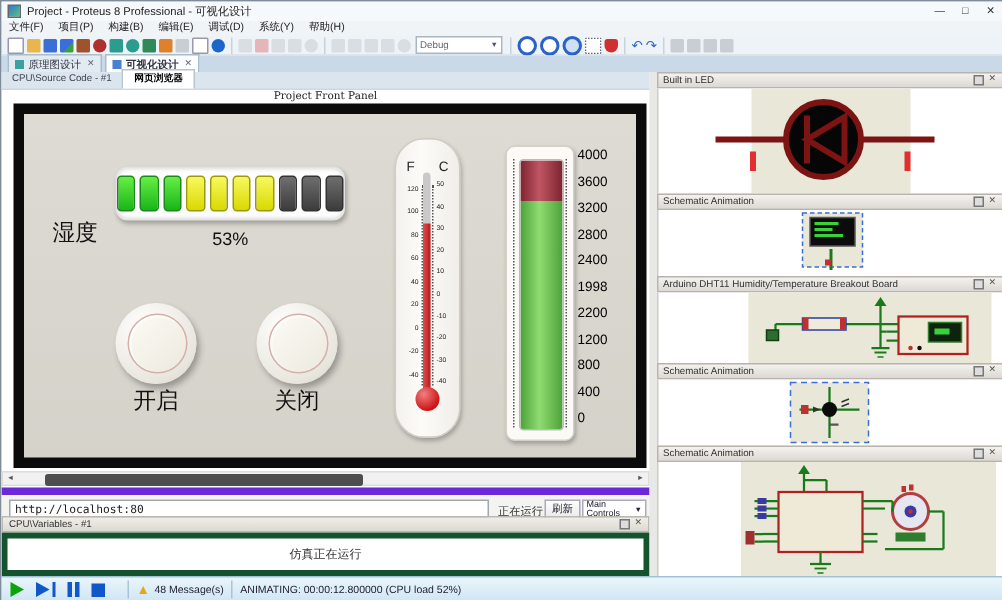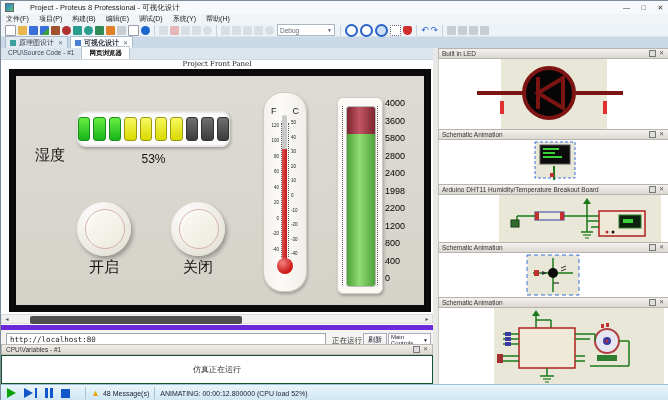--- a/index.html
+++ b/index.html
@@ -1,19 +1,19 @@
 <!DOCTYPE html>
 <html><head>
 <meta charset="utf-8">
 <style>
   html,body{margin:0;padding:0;background:#9aa4ad;font-family:"Liberation Sans","DejaVu Sans",sans-serif;}
   #window{position:relative;width:668px;height:400px;background:#f3f6f9;border:1px solid #7f8c99;overflow:hidden;}
   .abs{position:absolute;}
   
-  .titlebar{left:0;top:0;width:668px;height:13px;background:#f6f9fc;display:flex;align-items:center;gap:12px;}
+  .titlebar{left:0;top:0;width:668px;height:13px;background:#f6f9fc;display:flex;align-items:center;}
   .app-icon{width:7px;height:7px;margin:0 4px 0 4px;background:linear-gradient(135deg,#2f7dd1,#57c27a);border:1px solid #666;}
   .win-title{font-size:7.5px;color:#222;}
   .win-controls{margin-left:auto;display:flex;}
   .win-btn{width:17px;height:13px;font-size:7px;line-height:13px;text-align:center;color:#333;}
   
   .menubar{left:0;top:13px;width:668px;height:10px;background:#f1f4f7;display:flex;align-items:center;border-bottom:1px solid #e3e7ea;}
   .menu-item{font-size:7px;color:#222;padding:0 5px;line-height:10px;}
   
   .toolbar{left:0;top:23px;width:668px;height:13px;background:#eef3f8;display:flex;align-items:center;padding-left:3px;box-sizing:border-box;border-bottom:1px solid #dde4ea;}
   .tbi{width:9px;height:9px;margin:0 1px;border-radius:1px;flex:0 0 auto;}
@@ -84,21 +84,21 @@
   .run-state{position:absolute;left:331px;top:6px;font-size:7.5px;color:#333;}
   .refresh-btn{position:absolute;left:362px;top:3px;width:22px;height:13px;background:linear-gradient(180deg,#fdfdfd,#e8e8e8);border:1px solid #aab;font-size:7px;text-align:center;line-height:12px;color:#223;}
   .controls-dd{position:absolute;left:387px;top:3px;width:43px;height:13px;background:#fff;border:1px solid #aab;font-size:6px;color:#223;display:flex;align-items:center;padding:0 2px;box-sizing:border-box;}
   .controls-dd .arr{margin-left:auto;font-size:5px;}
   
   .vars-header{left:0;top:343px;width:432px;height:11px;background:linear-gradient(180deg,#f0eeea,#ddd9d2);border:1px solid #bcb8b0;box-sizing:border-box;display:flex;align-items:center;}
   .vars-title{font-size:6.5px;color:#333;padding-left:4px;}
   .hdr-icons{margin-left:auto;display:flex;align-items:center;gap:3px;padding-right:4px;}
   .pin-ic{width:5px;height:5px;border:1px solid #777;background:#ddd;}
   .x-ic{font-size:6px;color:#555;line-height:5px;}
-  .vars-content{left:0;top:354px;width:432px;height:29px;background:#fff;border:1px solid #14532d;box-sizing:border-box;display:flex;align-items:center;justify-content:center;}
+  .vars-content{left:0;top:354px;width:432px;height:29px;background:#fff;border:4px solid #14532d;box-sizing:border-box;display:flex;align-items:center;justify-content:center;}
   .vars-msg{font-size:8px;color:#333;}
   
   .splitter{left:432px;top:47px;width:5px;height:336px;background:#e8e8e6;}
   .right-pane{left:437px;top:47px;width:231px;height:336px;background:#f1f0ee;}
   .sec-h{position:absolute;left:437px;width:231px;height:11px;background:linear-gradient(180deg,#f4f2ef,#dcd9d3);border:1px solid #b8b4ad;box-sizing:border-box;display:flex;align-items:center;}
   .sec-h .t{font-size:6.5px;color:#333;padding-left:3px;white-space:nowrap;overflow:hidden;}
   .sec-c{position:absolute;left:437px;width:231px;background:#fff;border-left:1px solid #cfccc6;border-right:1px solid #cfccc6;box-sizing:border-box;overflow:hidden;}
   
   .statusbar{left:0;top:383px;width:668px;height:17px;background:linear-gradient(180deg,#e9f5fb,#cfe6f4);border-top:1px solid #9fc0d5;display:flex;align-items:center;box-sizing:border-box;padding-left:6px;}
   .sb-play{width:0;height:0;border-left:9px solid #08a408;border-top:5px solid transparent;border-bottom:5px solid transparent;margin-right:8px;}
@@ -266,21 +266,21 @@
     <div class="g-dots-l"></div>
     <div class="g-dots-r"></div>
     <div class="tank">
       <div class="tank-red"></div>
       <div class="tank-green"></div>
     </div>
   </div>
   <div class="abs gauge-labels">
       <div class="tickg">4000</div>
       <div class="tickg">3600</div>
-      <div class="tickg">5800</div>
+      <div class="tickg">3200</div>
       <div class="tickg">2800</div>
       <div class="tickg">2400</div>
       <div class="tickg">1998</div>
       <div class="tickg">2200</div>
       <div class="tickg">1200</div>
       <div class="tickg">800</div>
       <div class="tickg">400</div>
       <div class="tickg">0</div>
     </div>
 

